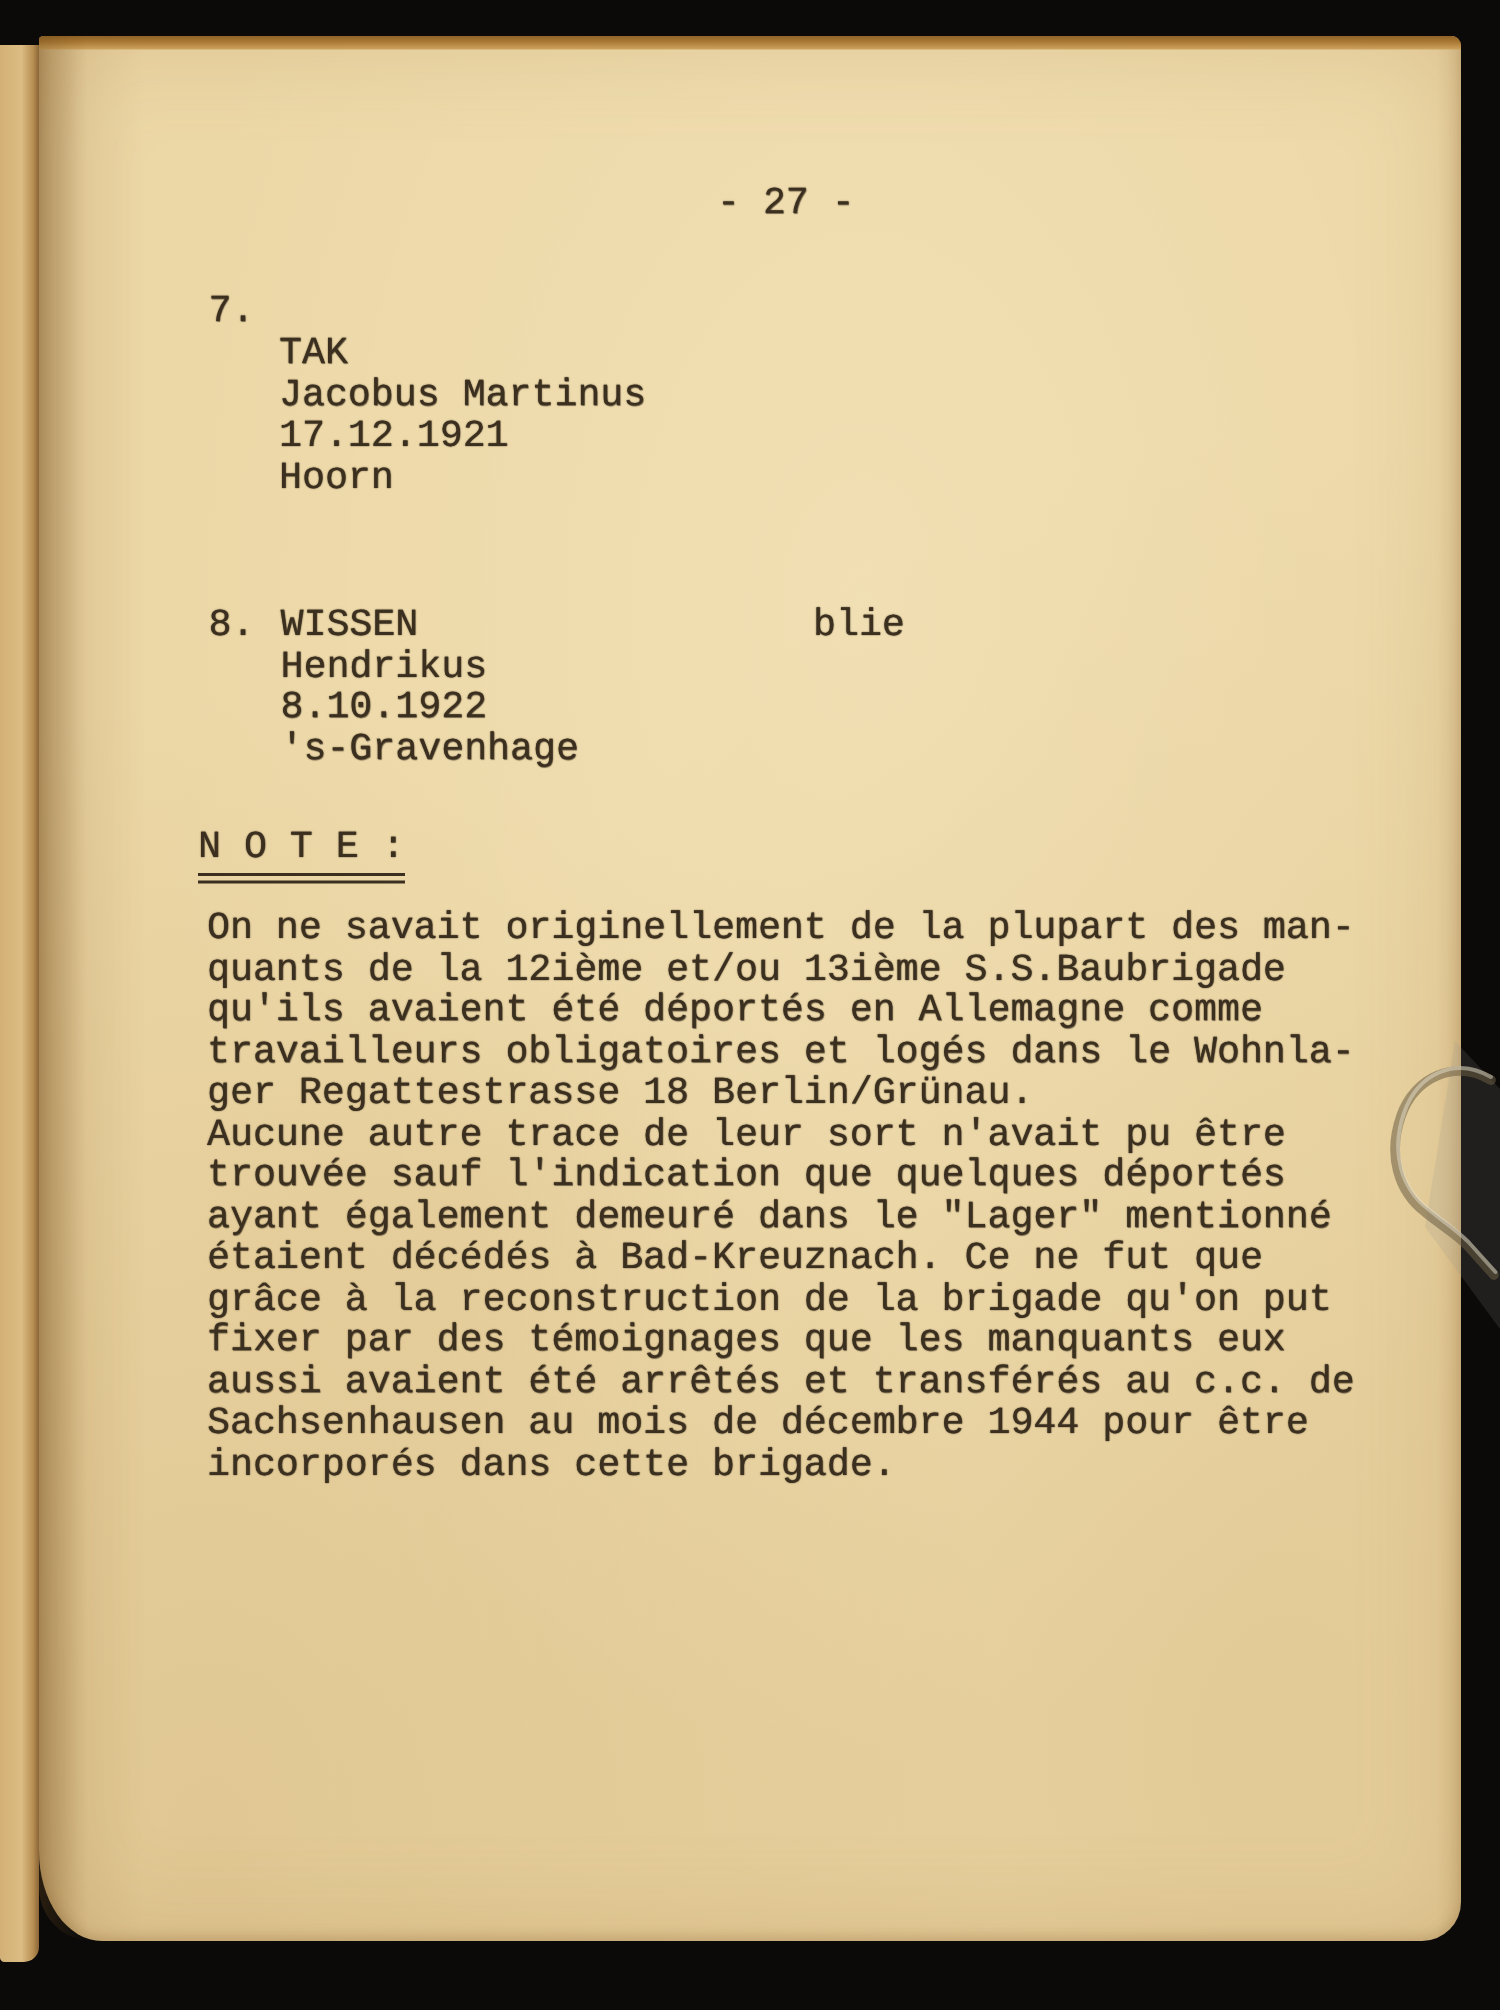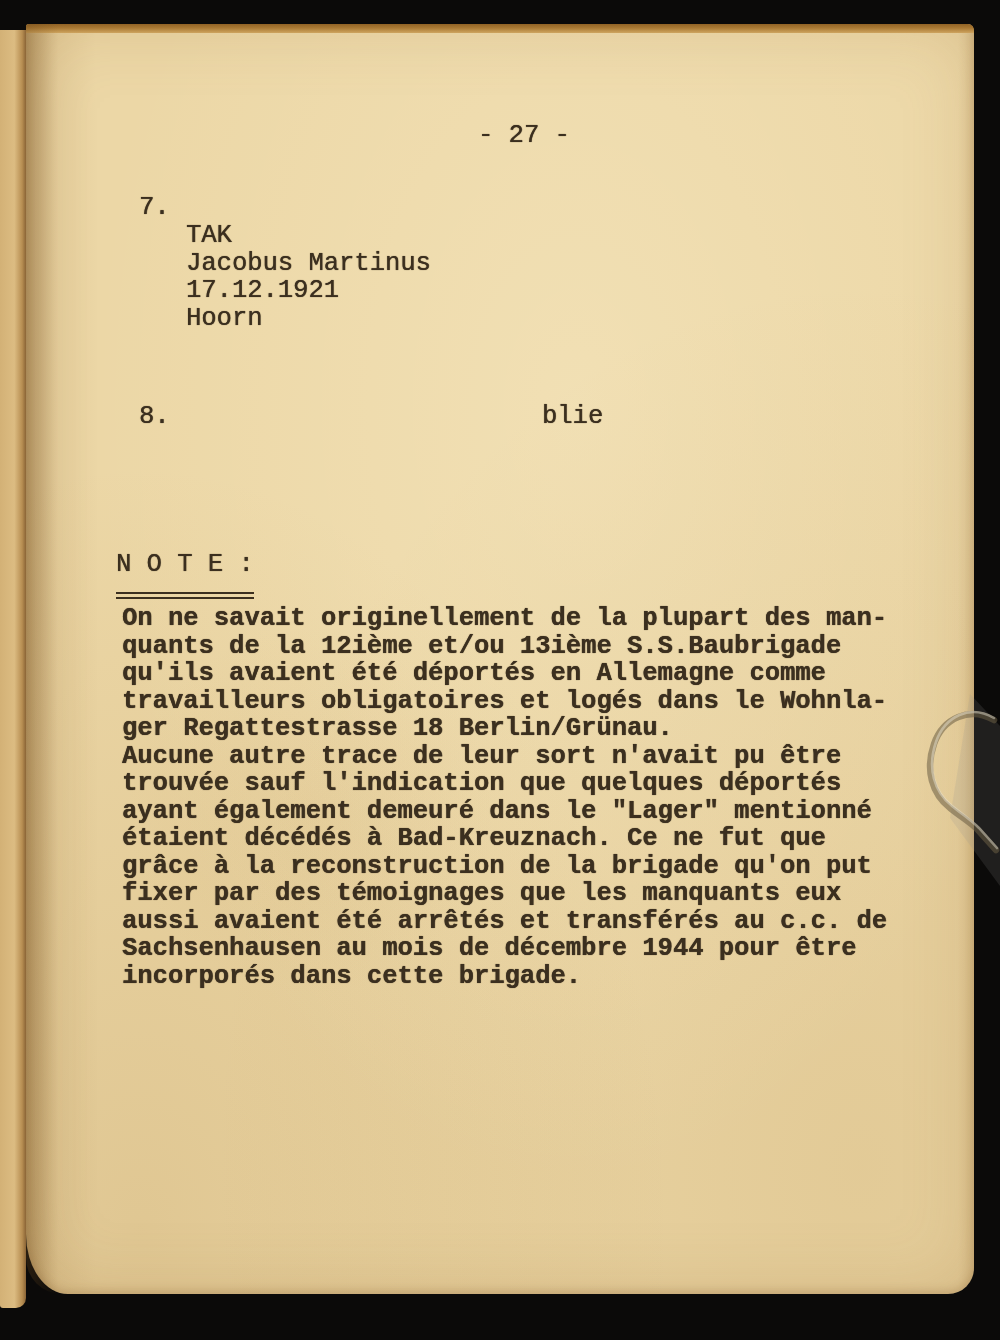--- a/index.html
+++ b/index.html
@@ -72,26 +72,26 @@
 
   .e7-number{left:113px;top:170px;}
   .e7-left  {left:160px;top:170px;margin-top:28px;}
   .e7-right {left:513px;top:170px;}
 
   .e8-number{left:113px;top:379px;}
   .e8-left  {left:161px;top:379px;}
   .e8-right {left:516px;top:379px;}
 
   .note-heading{
-    left:90px;top:527px;
+    left:106px;top:527px;
     border-bottom:7px double var(--ink);
-    padding-bottom:13px;
+    padding-bottom:3px;
   }
 
-  .note-body{left:96px;top:581px;font-weight:bold;}
+  .note-body{left:112px;top:581px;}
 
   
   .clip{position:absolute;left:898px;top:660px;width:102px;height:300px;}
 </style>
 </head>
 <body>
 
 <div class="scene">
 
   <div class="under-page"></div>
@@ -102,20 +102,24 @@
 
     <div class="txt page-number">- 27 -</div>
 
     <div class="txt e7-number">7.</div>
     <div class="txt e7-left">TAK
 Jacobus Martinus
 17.12.1921
 Hoorn</div>
 
     <div class="txt e8-number">8.</div>
+    <div class="txt e8-left">WISSEN
+Hendrikus
+8.10.1922
+'s-Gravenhage</div>
     <div class="txt e8-right">blie</div>
 
     <div class="txt note-heading">N O T E :</div>
     <div class="txt note-body">On ne savait originellement de la plupart des man-
 quants de la 12ième et/ou 13ième S.S.Baubrigade
 qu'ils avaient été déportés en Allemagne comme
 travailleurs obligatoires et logés dans le Wohnla-
 ger Regattestrasse 18 Berlin/Grünau.
 Aucune autre trace de leur sort n'avait pu être
 trouvée sauf l'indication que quelques déportés

